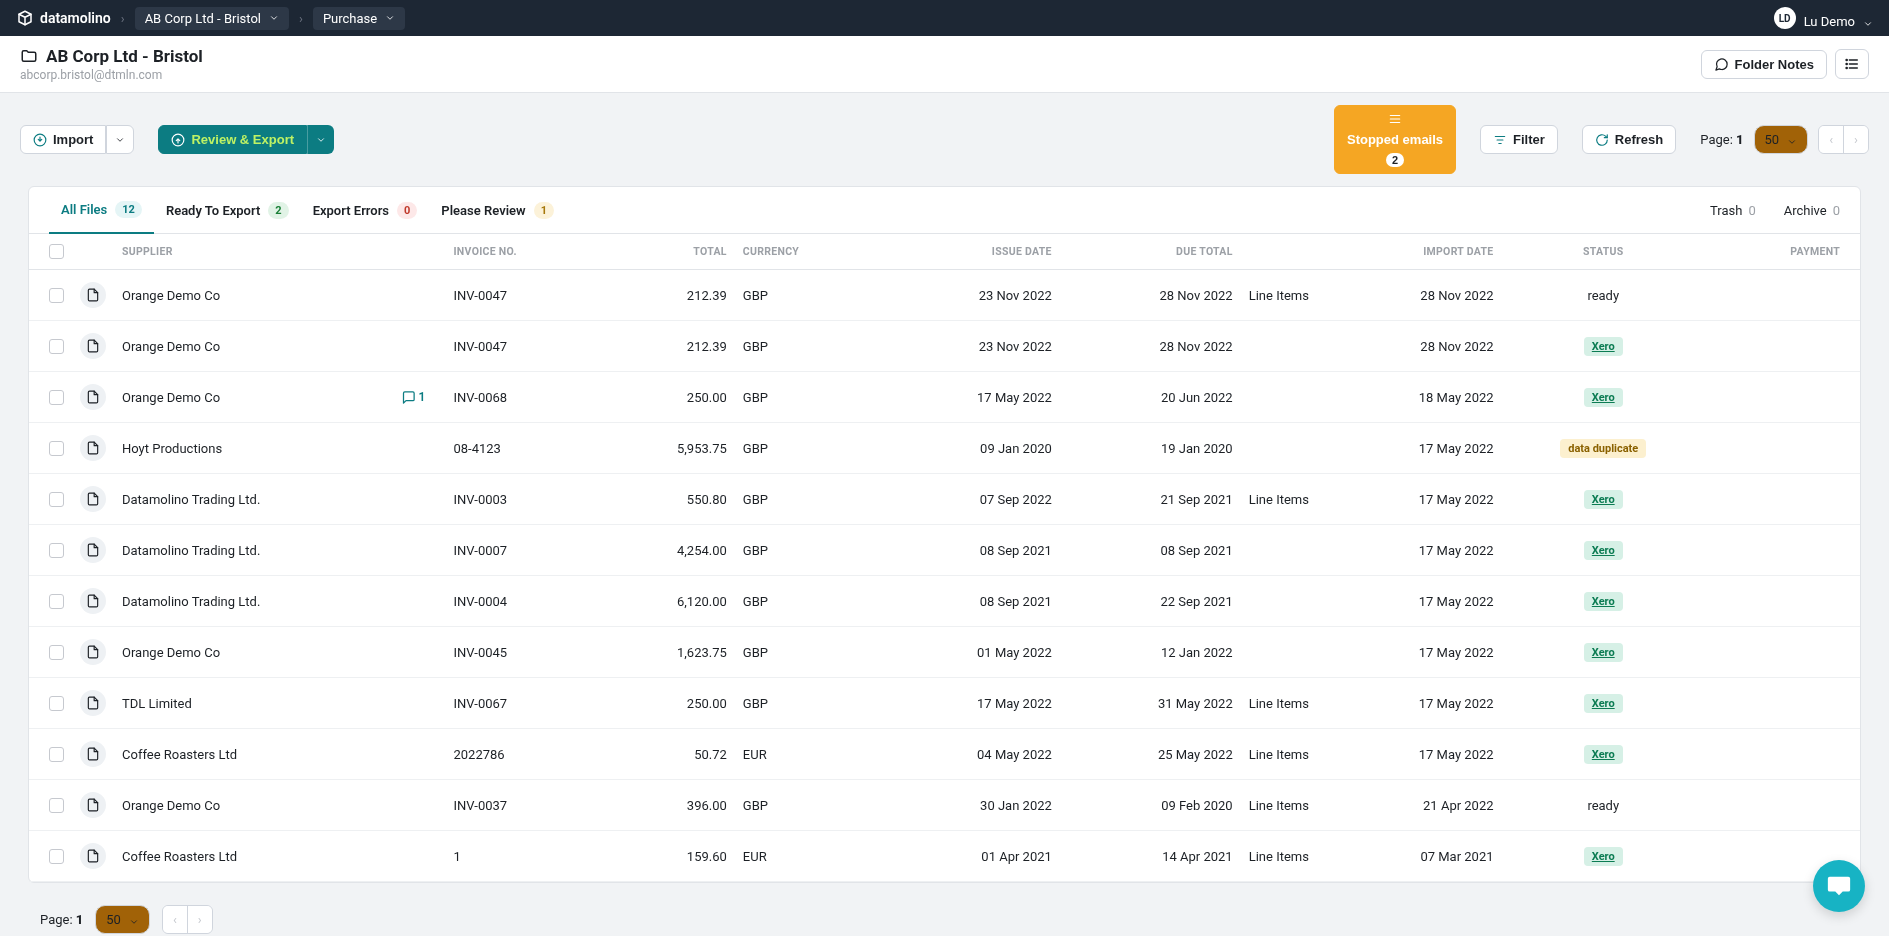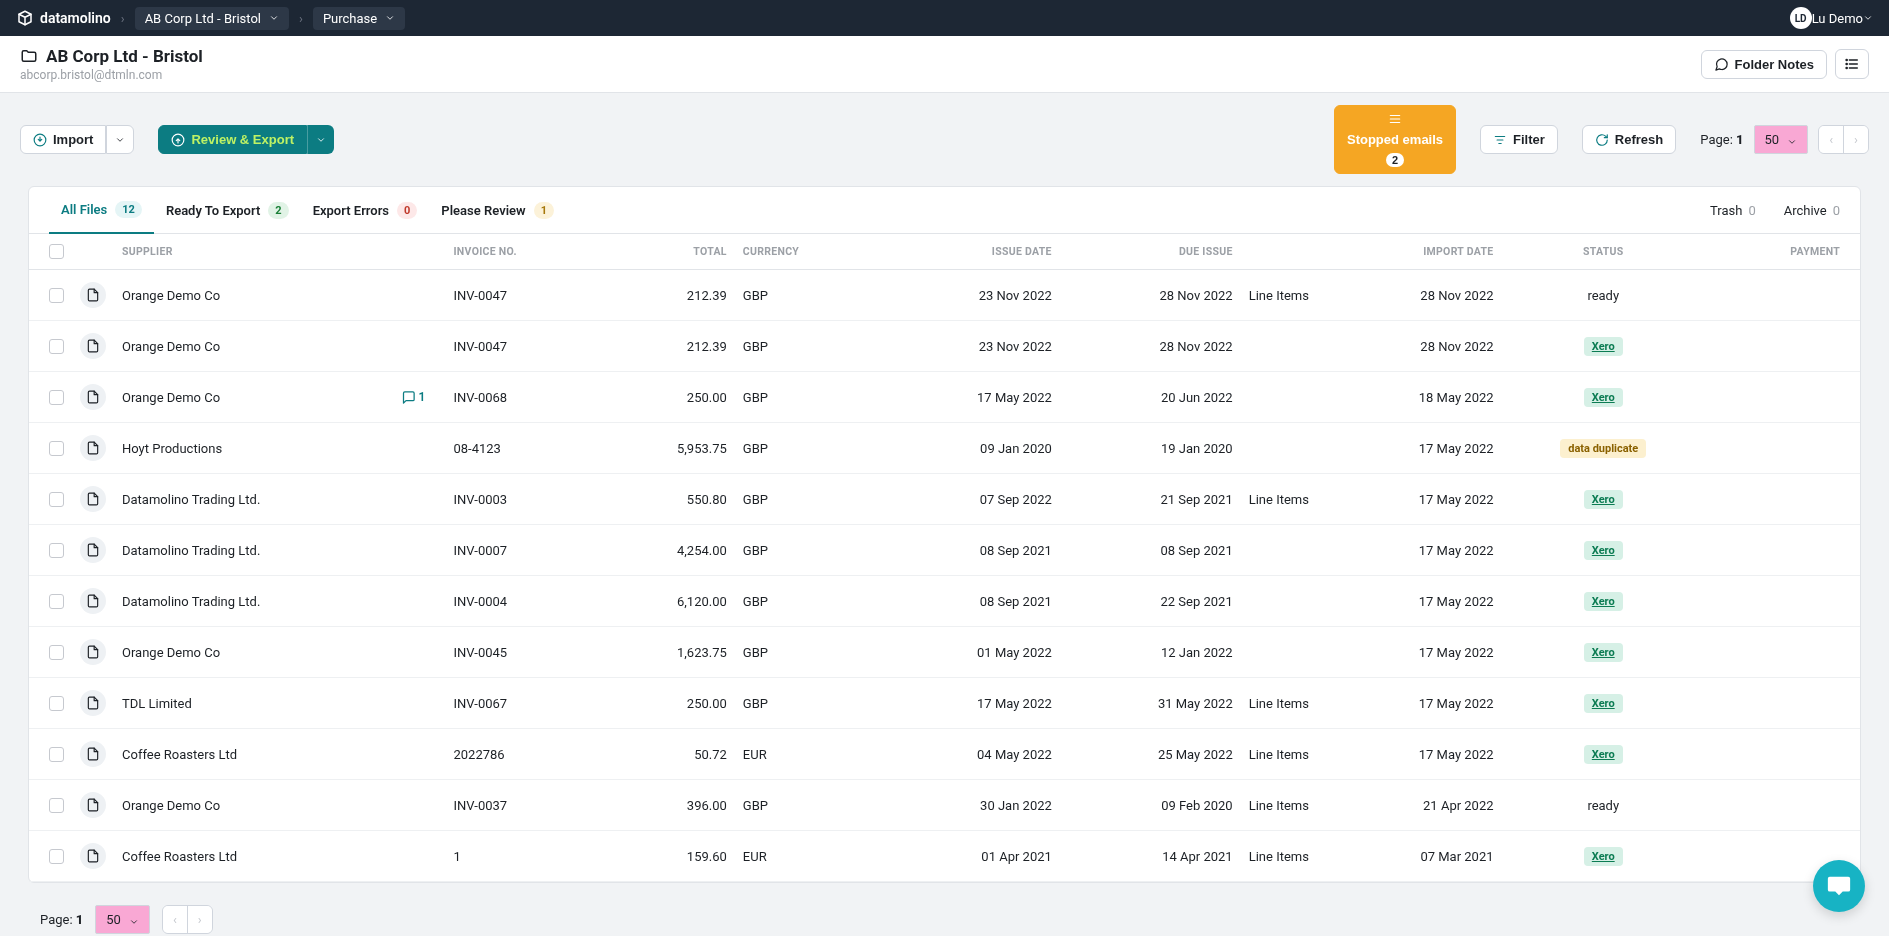--- a/index.html
+++ b/index.html
@@ -5,21 +5,21 @@
 * { box-sizing: border-box; margin: 0; padding: 0; }
 body { font-family: -apple-system, BlinkMacSystemFont, "Segoe UI", Roboto, sans-serif; background: #f1f3f5; font-size: 13px; color: #1d2126; }
 
 
 .topnav { background: #1d2734; height: 36px; display: flex; align-items: center; padding: 0 16px; color: #fff; }
 .topnav .logo { display: flex; align-items: center; gap: 6px; font-weight: 600; font-size: 14px; }
 .topnav .logo svg { width: 18px; height: 18px; }
 .crumb-sep { color: #6b7280; margin: 0 10px; }
 .crumb-pill { background: #2d3847; padding: 4px 10px; border-radius: 4px; display: flex; align-items: center; gap: 8px; font-size: 13px; cursor: pointer; }
 .topnav .spacer { flex: 1; }
-.user-area { display: flex; align-items: center; cursor: pointer; }
+.user-area { display: flex; align-items: flex-end; gap: 8px; cursor: pointer; }
 .user-avatar { width: 22px; height: 22px; border-radius: 50%; background: #fff; color: #1d2734; font-size: 10px; font-weight: 700; display: flex; align-items: center; justify-content: center; }
 
 
 .header-wrap { background: #fff; border-bottom: 1px solid #e1e4e8; padding: 10px 20px; display: flex; align-items: center; }
 .header-left .title-row { display: flex; align-items: center; gap: 8px; font-size: 17px; font-weight: 700; }
 .header-left .subtitle { color: #9ca0a6; font-size: 12px; margin-top: 2px; }
 .header-wrap .spacer { flex: 1; }
 .btn { border: 1px solid #d0d5dd; background: #fff; border-radius: 6px; padding: 6px 12px; font-size: 13px; font-weight: 600; display: inline-flex; align-items: center; gap: 6px; cursor: pointer; color: #1d2126; }
 .btn.icononly { padding: 6px 8px; }
 
@@ -32,21 +32,21 @@
 .btn-split > .btn { border-radius: 6px 0 0 6px; }
 .btn-split > .split { border-radius: 0 6px 6px 0; border-left: 1px solid rgba(255,255,255,.25); padding: 6px 8px; display: flex; align-items: center; cursor: pointer; }
 .btn-split.white > .split { border-left: 1px solid #d0d5dd; border-top: 1px solid #d0d5dd; border-right: 1px solid #d0d5dd; border-bottom: 1px solid #d0d5dd; background: #fff; }
 .btn-split.teal > .split { background: #0c7c82; }
 .count-pill { background: #fff; color: #1d2126; font-size: 11px; font-weight: 700; border-radius: 10px; padding: 1px 6px; }
 .toolbar .spacer { flex: 1; }
 .teal-text { color: #0c7c82; }
 .paginator { display: flex; align-items: center; gap: 10px; }
 .pagetext { font-size: 13px; }
 .pagetext b { font-weight: 800; }
-.select-pill { border: 1px solid #d0d5dd; background: #f9a8d4; border-radius: 2px; padding: 6px 10px; display: flex; align-items: flex-end; gap: 8px; cursor: pointer; }
+.select-pill { border: 1px solid #d0d5dd; background: #a16207; border-radius: 10px; padding: 6px 10px; display: flex; align-items: flex-end; gap: 8px; cursor: pointer; }
 .nav-arrows { display: flex; border: 1px solid #d0d5dd; border-radius: 6px; overflow: hidden; }
 .nav-arrows > div { padding: 6px 10px; background: #fff; cursor: pointer; }
 .nav-arrows > div:first-child { border-right: 1px solid #d0d5dd; }
 .nav-arrows > div.disabled { color: #c6c9cf; cursor: default; }
 
 
 .card { background: #fff; border: 1px solid #e1e4e8; border-radius: 6px; margin: 12px 8px 8px; }
 .tabs-row { display: flex; align-items: center; border-bottom: 1px solid #e1e4e8; padding: 0 20px; }
 .tab { padding: 14px 12px; font-size: 13px; font-weight: 600; color: #1d2126; display: flex; align-items: center; gap: 8px; cursor: pointer; }
 .tab.active { color: #0c7c82; border-bottom: 2px solid #0c7c82; margin-bottom: -1px; }
@@ -245,21 +245,21 @@
         <tr>
           <th style="width:36px;padding-left:20px">
               <div class="chk"></div>
             </th>
           <th style="width:36px"></th>
           <th>SUPPLIER</th>
           <th>INVOICE NO.</th>
           <th class="r">TOTAL</th>
           <th>CURRENCY</th>
           <th class="r">ISSUE DATE</th>
-          <th class="r">DUE ISSUE</th>
+          <th class="r">DUE TOTAL</th>
           <th style="width:80px"></th>
           <th class="r">IMPORT DATE</th>
           <th style="text-align:center">STATUS</th>
           <th class="r" style="padding-right:20px">PAYMENT</th>
         </tr>
       </thead>
       <tbody id="tbody">
           <tr>
             <td style="padding-left:20px">
               <div class="chk"></div>

